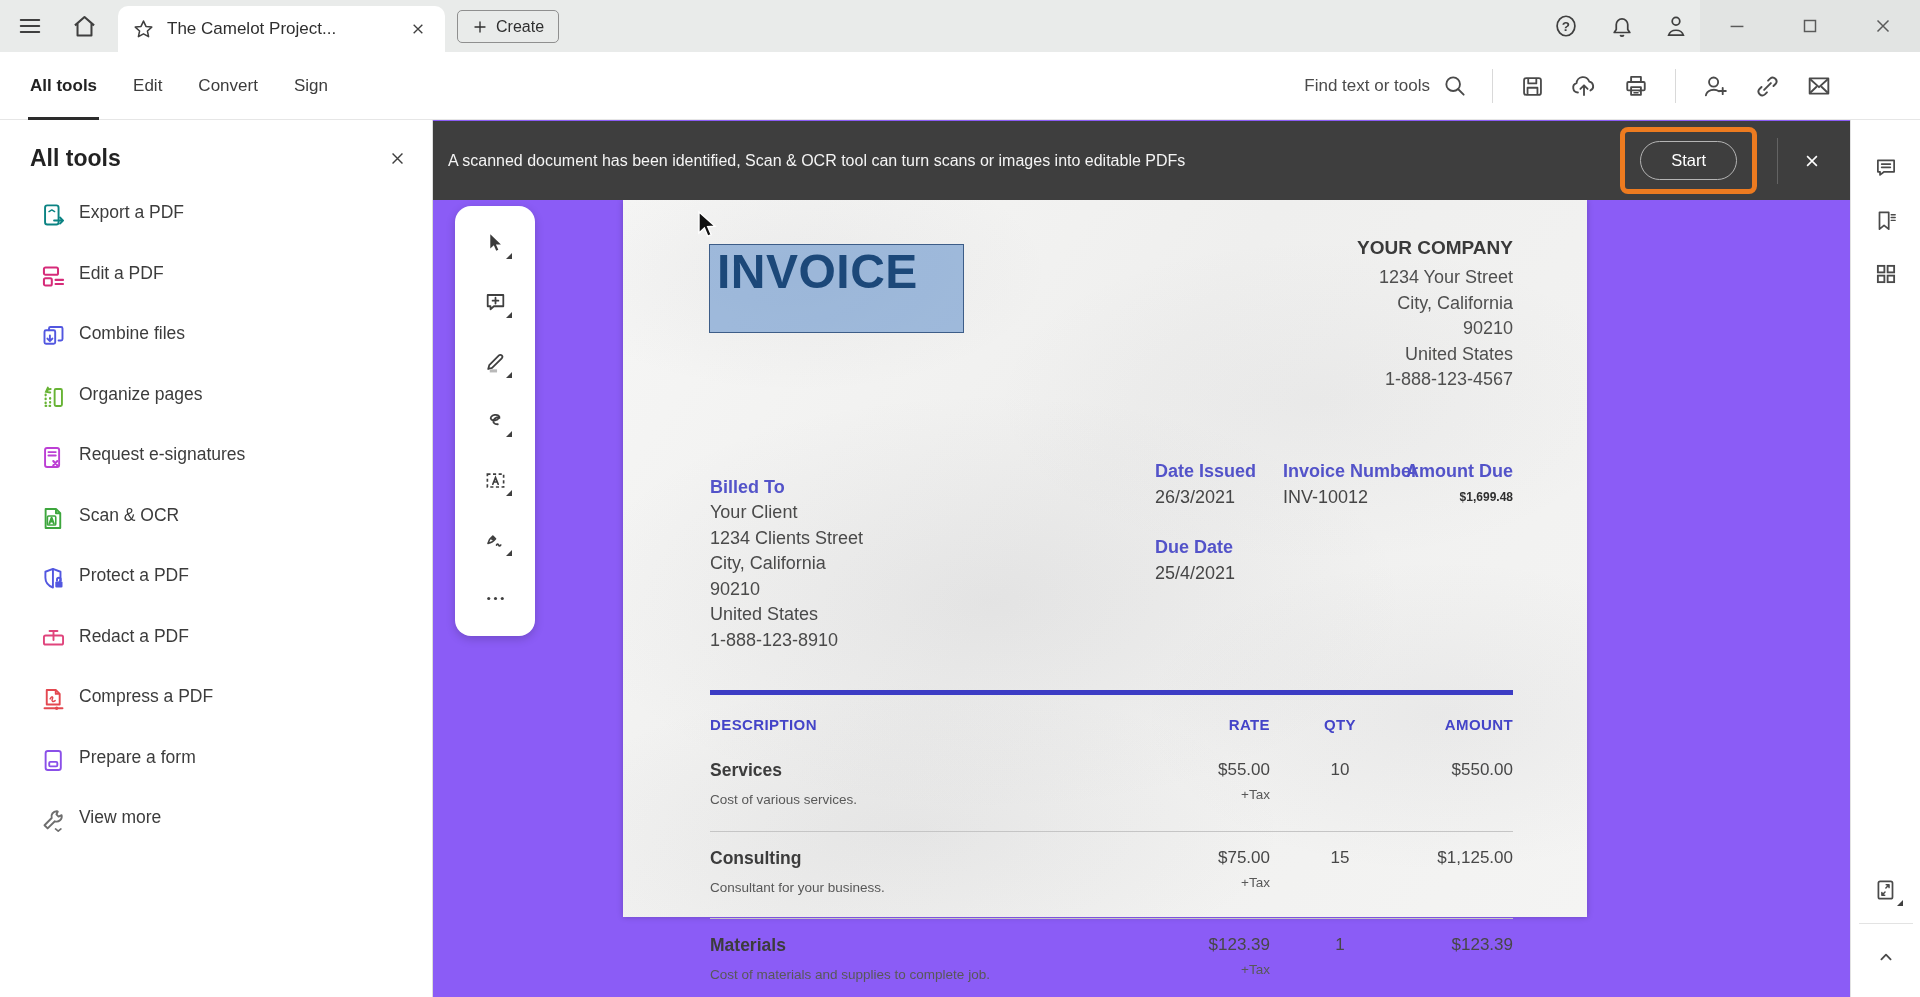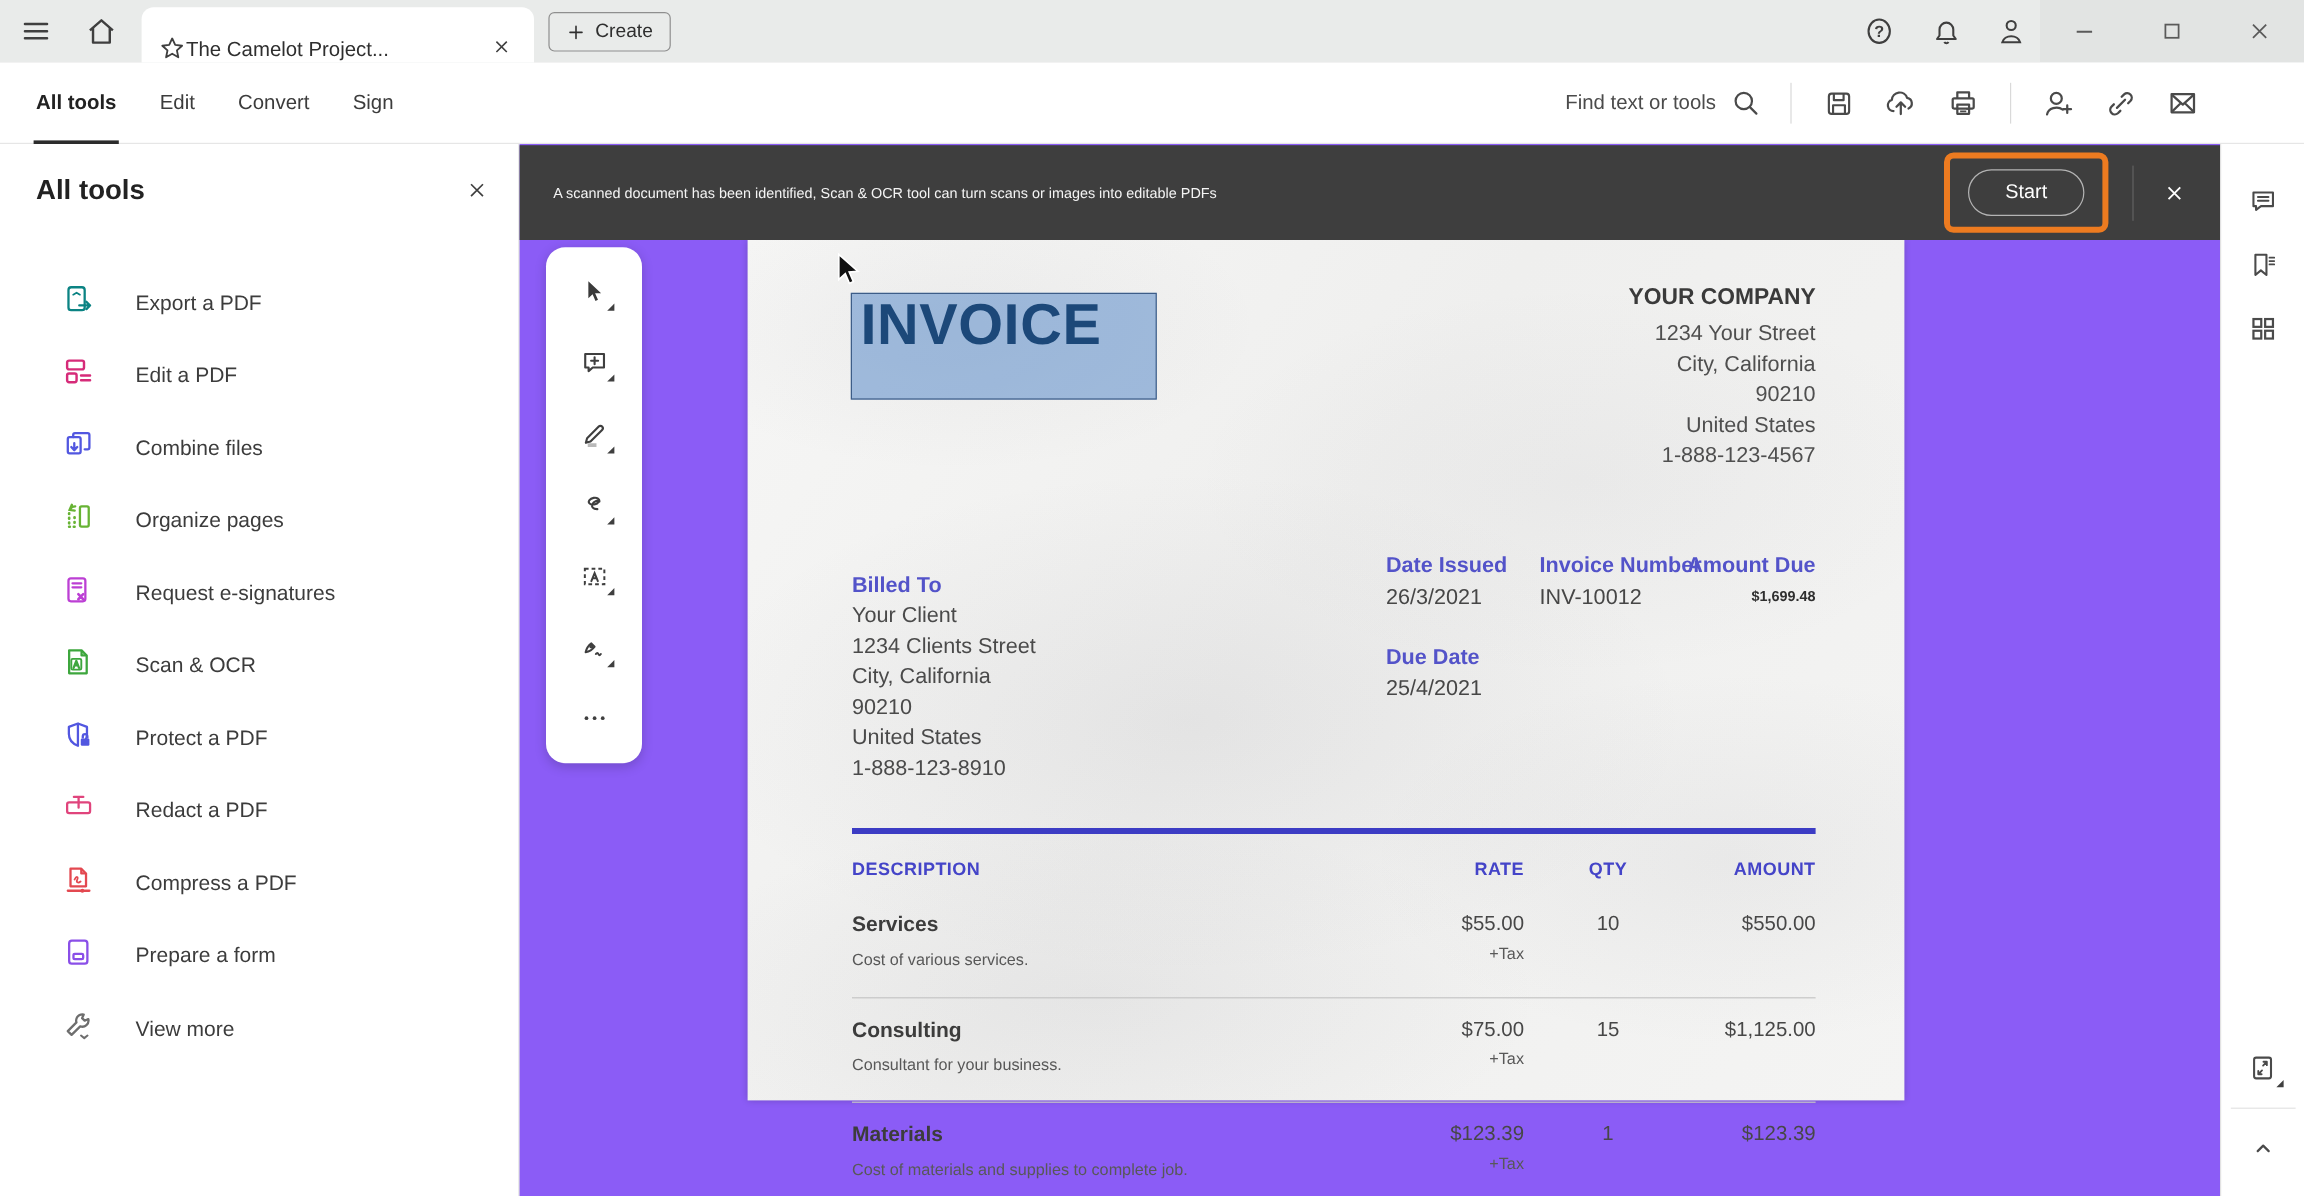--- a/index.html
+++ b/index.html
@@ -6,47 +6,47 @@
   html,body{width:1920px;height:997px;overflow:hidden}
   body{font-family:"Liberation Sans",sans-serif;background:#d5d7d6;position:relative;color:#323232}
   .abs{position:absolute}
   svg{display:block}
   .btn{cursor:pointer;display:flex;align-items:center;justify-content:center}
 
   
   .titlebar{position:absolute;left:0;top:0;width:1920px;height:52px;background:#e9ebea}
   .win-strip{position:absolute;right:0;top:0;width:220px;height:52px;background:#e2e4e3;display:flex}
   .win-btn{flex:1;display:flex;align-items:center;justify-content:center;cursor:pointer}
-  .doc-tab{position:absolute;left:118px;top:6px;width:327px;height:46px;background:#fff;border-radius:10px 10px 0 0;display:flex;align-items:flex-end;padding:0 14px;gap:0;cursor:pointer}
+  .doc-tab{position:absolute;left:118px;top:6px;width:327px;height:46px;background:#fff;border-radius:10px 10px 0 0;display:flex;align-items:center;padding:0 14px;gap:12px;cursor:pointer}
   .doc-tab .title{flex:1;font-size:17px;color:#2f2f2f;white-space:nowrap;overflow:hidden;text-overflow:ellipsis}
   .create-btn{position:absolute;left:457px;top:10px;height:33px;padding:0 14px;border:1px solid #8f8f8f;border-radius:5px;display:flex;align-items:center;gap:8px;font-size:16px;color:#2f2f2f;cursor:pointer}
   .tb-ico{width:44px;height:52px}
 
   
   .toolbar{position:absolute;left:0;top:52px;width:1920px;height:68px;background:#fff;border-bottom:1px solid #e6e6e6}
   .menus{position:absolute;left:30px;top:0;height:68px;display:flex;gap:36px;align-items:center}
   .menu-item{font-size:17px;color:#3c3c3c;height:68px;display:flex;align-items:center;cursor:pointer;position:relative}
   .menu-item.active{font-weight:700;color:#222}
   .menu-item.active::after{content:"";position:absolute;left:-2px;right:-2px;bottom:0;height:3px;background:#2c2c2c}
   .tb-right{position:absolute;right:80px;top:0;height:68px;display:flex;align-items:center;gap:10px}
   .find{display:flex;align-items:center;gap:12px;font-size:17px;color:#4b4b4b;cursor:pointer;margin-right:6px}
   .vdiv{width:1px;height:34px;background:#d9d9d9;margin:0 8px}
   .tb-btn{width:42px;height:42px;border-radius:4px}
 
   
   .tools-panel{position:absolute;left:0;top:120px;width:433px;bottom:0;background:#fff;border-right:1px solid #dcdcdc}
   .tools-head{position:absolute;left:30px;right:20px;top:20px;height:36px;display:flex;align-items:center;justify-content:space-between}
   .tools-title{font-size:23px;font-weight:700;color:#222}
   .tools-list{position:absolute;left:0;right:0;top:82px}
-  .tool-item{height:60.5px;display:flex;align-items:flex-end;gap:34px;padding-left:52px;cursor:pointer}
+  .tool-item{height:60.5px;display:flex;align-items:flex-start;gap:12px;padding-left:40px;cursor:pointer}
   .tool-item .lbl{font-size:17.5px;color:#3c3c3c}
 
   
   .banner{position:absolute;left:433px;top:121px;width:1417px;height:79px;background:#3e3e3e;display:flex;align-items:center;z-index:30}
-  .banner .msg{margin-left:28px;font-size:12px;color:#f4f4f4;flex:1}
+  .banner .msg{margin-left:15px;font-size:16px;color:#f4f4f4;flex:1}
   .hl-box{border:5px solid #ED7B20;border-radius:8px;padding:9px 15px;margin-right:10px;background:transparent}
   .start-btn{border:1.5px solid #b4b4b4;border-radius:22px;padding:9px 30px;color:#fff;font-size:16.5px;background:transparent;cursor:pointer;font-family:inherit}
   .banner .bdiv{width:1px;height:46px;background:#636363;margin:0 10px}
   .banner-x{width:48px;height:48px;margin-right:14px}
 
   
   .viewer{position:absolute;left:433px;top:120px;right:70px;bottom:0;background:#8b5cf6}
   .palette{position:absolute;left:22px;top:86px;width:80px;height:430px;background:#fff;border-radius:16px;box-shadow:0 3px 10px rgba(0,0,0,.18);display:flex;flex-direction:column;align-items:center;padding:14px 0;justify-content:space-between;z-index:20}
   .pal-btn{width:46px;height:46px;position:relative;border-radius:6px}
   .corner{position:absolute;right:6px;bottom:7px;width:0;height:0;border-left:6px solid transparent;border-bottom:6px solid #3f3f3f}

